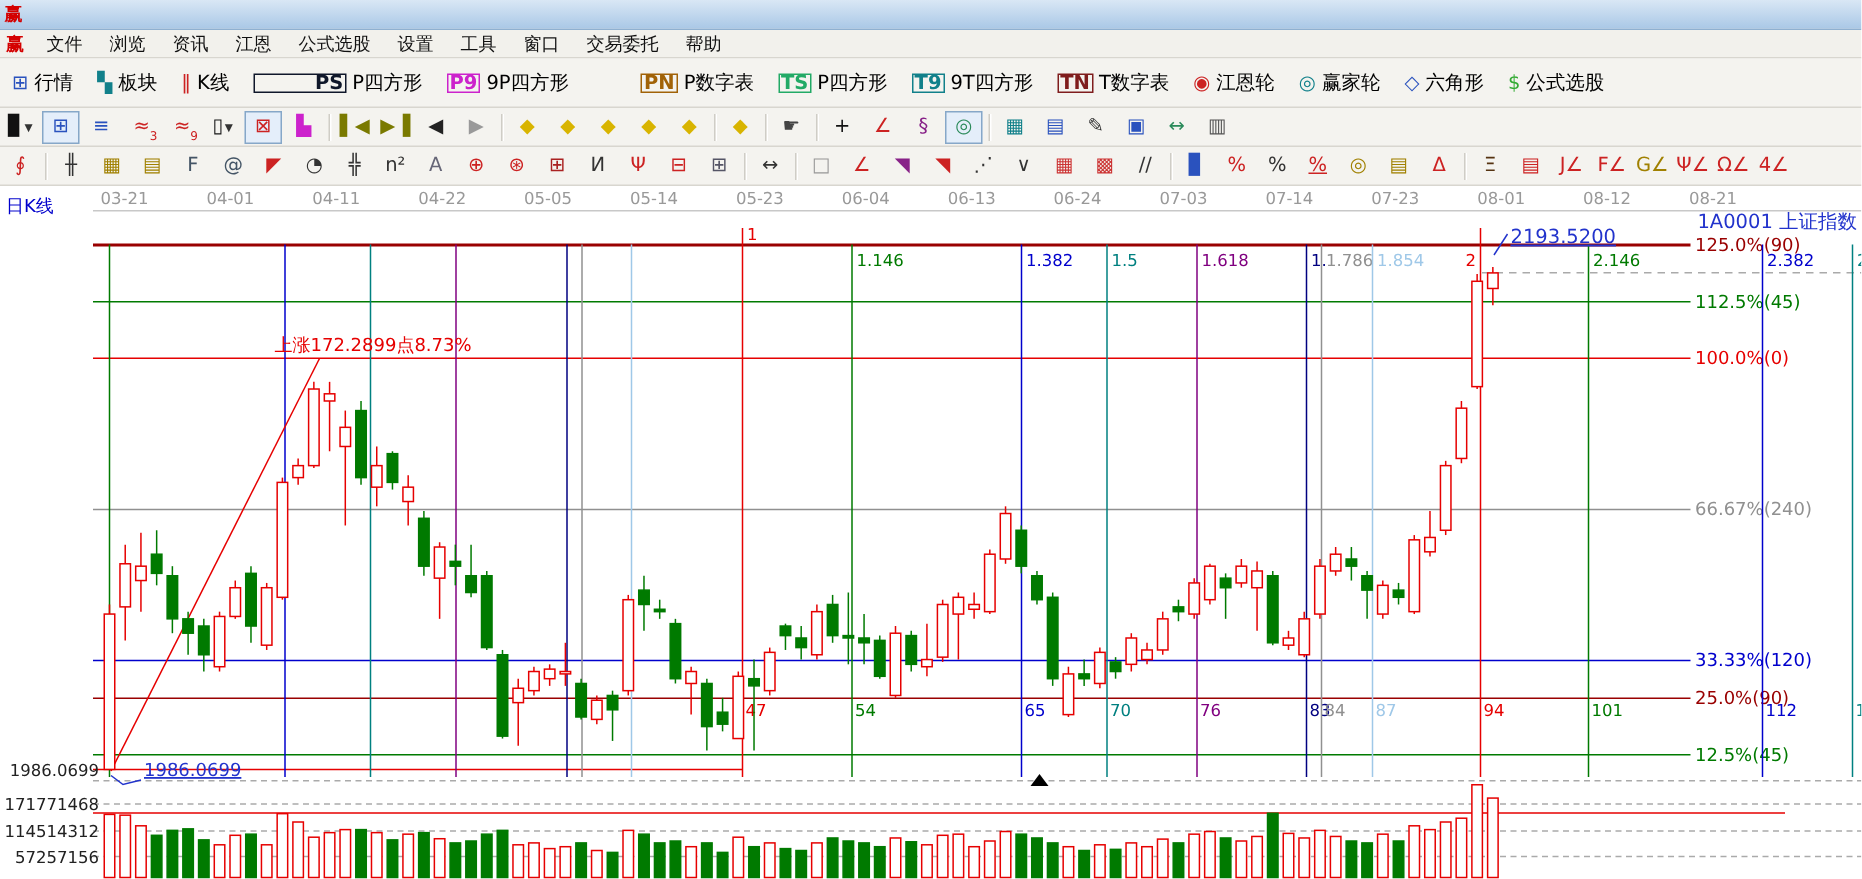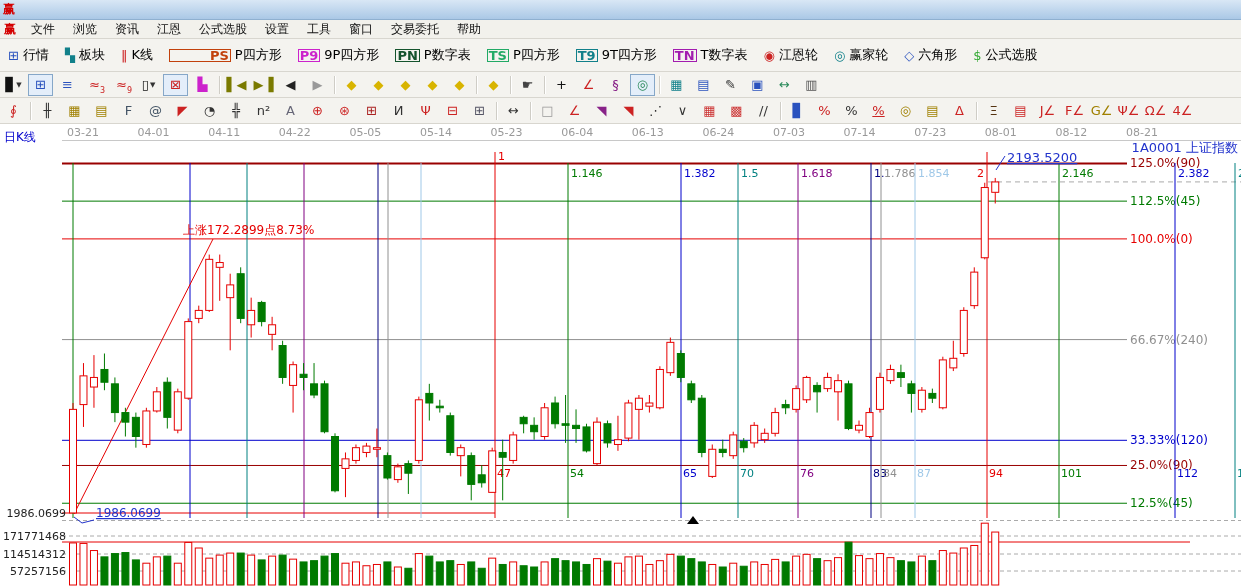--- a/index.html
+++ b/index.html
@@ -56,41 +56,41 @@
     </span>
     <span class="tabtn">
       <span class="ticon " style="color: rgb(17, 128, 138);">▚</span>
       <span>板块</span>
     </span>
     <span class="tabtn">
       <span class="ticon " style="color: rgb(204, 34, 34);">‖</span>
       <span>K线</span>
     </span>
     <span class="tabtn">
-      <span class="ticon boxicon" style="color: #c2410c; padding-left: 40px;">PS</span>
+      <span class="ticon boxicon" style="color: #0f172a; padding-left: 40px;">PS</span>
       <span>P四方形</span>
     </span>
     <span class="tabtn">
       <span class="ticon boxicon" style="color: rgb(204, 34, 204);">P9</span>
       <span>9P四方形</span>
     </span>
     <span class="tabtn">
-      <span class="ticon boxicon" style="color: #14532d;">PN</span>
+      <span class="ticon boxicon" style="color: #a16207; margin-left: 32px;">PN</span>
       <span>P数字表</span>
     </span>
     <span class="tabtn">
       <span class="ticon boxicon" style="color: rgb(34, 170, 102);">TS</span>
       <span>P四方形</span>
     </span>
     <span class="tabtn">
       <span class="ticon boxicon" style="color: rgb(17, 128, 138);">T9</span>
       <span>9T四方形</span>
     </span>
     <span class="tabtn">
-      <span class="ticon boxicon" style="color: #a21caf;">TN</span>
+      <span class="ticon boxicon" style="color: #7f1d1d;">TN</span>
       <span>T数字表</span>
     </span>
     <span class="tabtn">
       <span class="ticon " style="color: rgb(204, 34, 34);">◉</span>
       <span>江恩轮</span>
     </span>
     <span class="tabtn">
       <span class="ticon " style="color: rgb(17, 128, 138);">◎</span>
       <span>赢家轮</span>
     </span>

